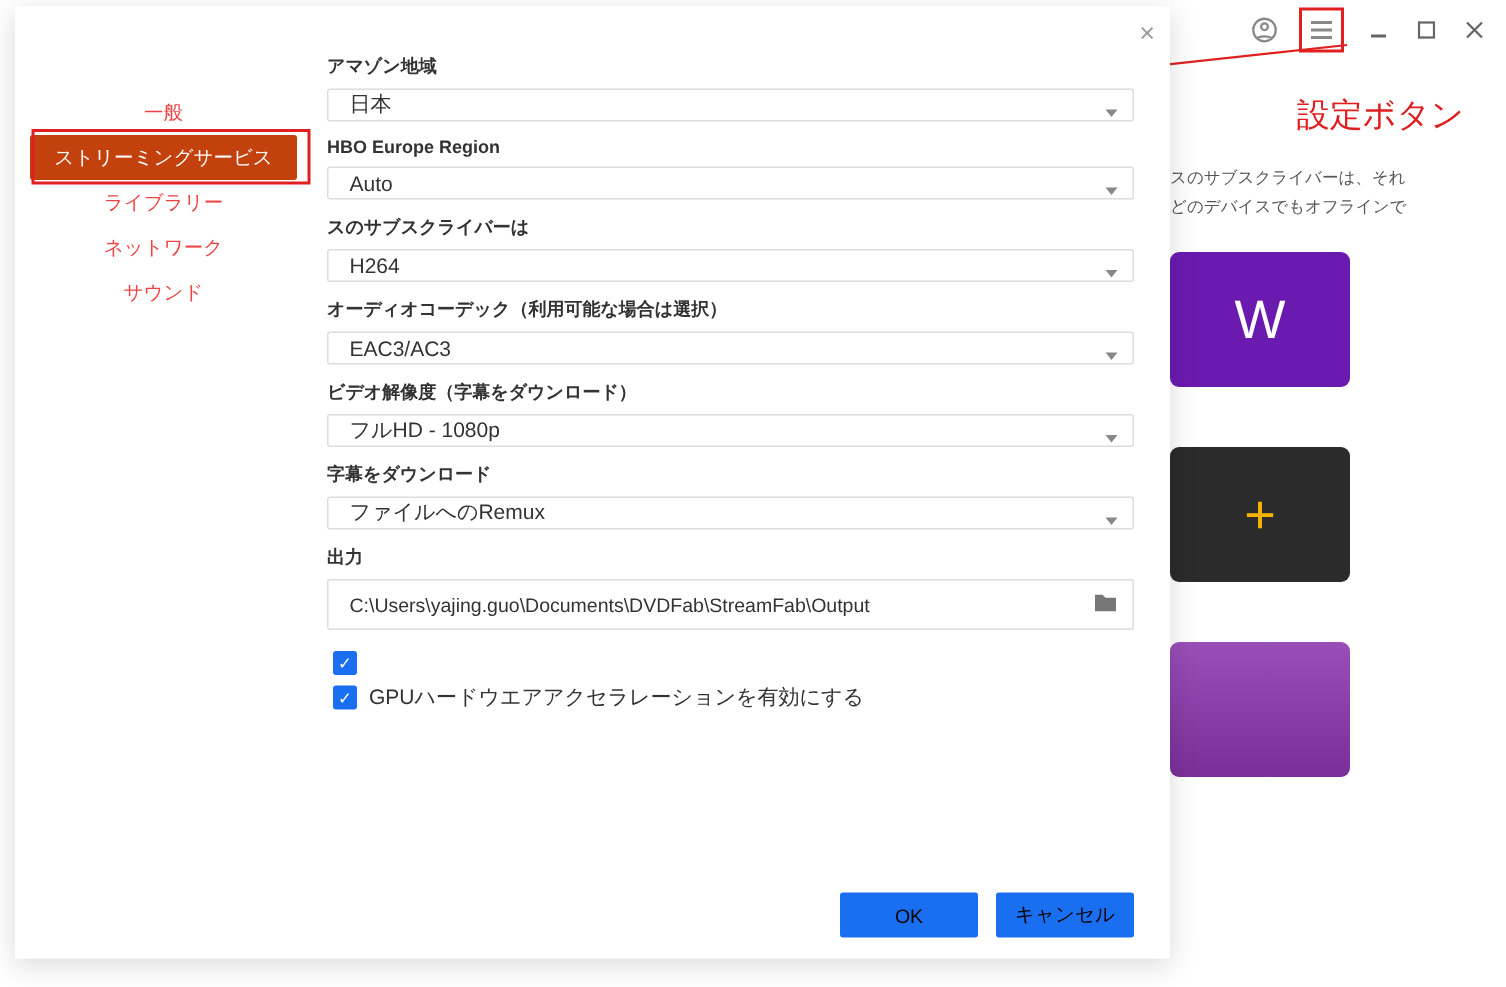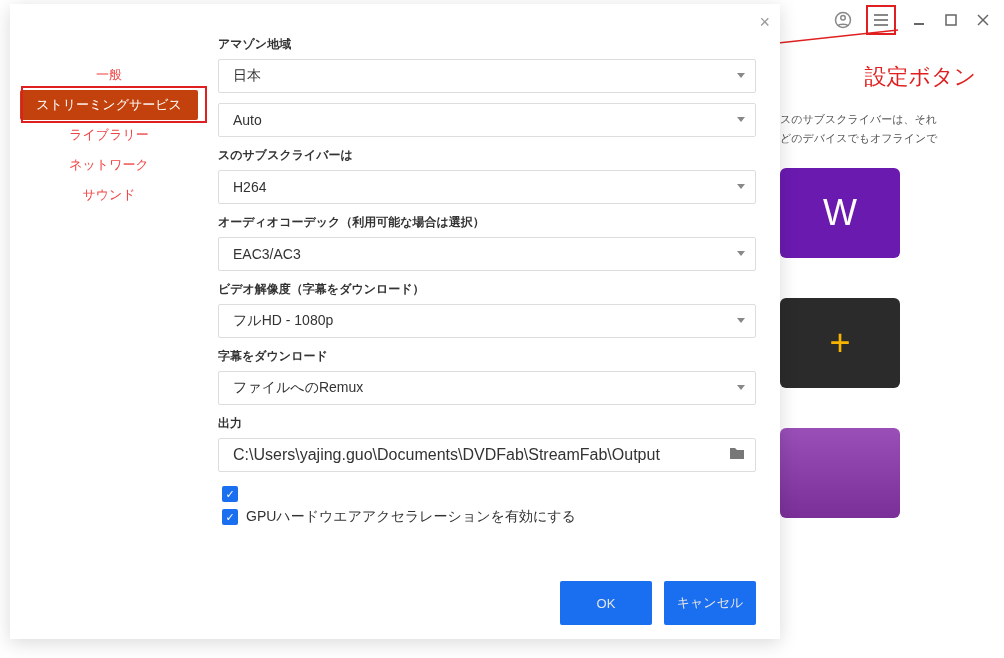--- a/index.html
+++ b/index.html
@@ -138,21 +138,21 @@
   }
   .fld-label {
     font-size: 12px;
     font-weight: bold;
     color: #333;
     margin-bottom: 6px;
     margin-top: 4px;
   }
   .fld-select {
     position: relative;
-    height: 34px;
+    height: 22px;
     border: 1px solid #ddd;
     border-radius: 2px;
     background: #fff;
     display: flex;
     align-items: center;
     padding: 0 30px 0 14px;
     font-size: 14px;
     color: #333;
     margin-bottom: 10px;
     cursor: pointer;
@@ -167,21 +167,21 @@
     border-top: 5px solid #888;
   }
   .fld-path {
     position: relative;
     height: 34px;
     border: 1px solid #ddd;
     border-radius: 2px;
     display: flex;
     align-items: center;
     padding: 0 34px 0 14px;
-    font-size: 16px;
+    font-size: 13px;
     color: #333;
     margin-bottom: 14px;
   }
   .fld-path .folder-icon {
     position: absolute;
     right: 10px; top: 50%;
     transform: translateY(-50%);
     color: #777;
     cursor: pointer;
   }
@@ -204,23 +204,23 @@
   }
 
   .dlg-footer {
     position: absolute;
     bottom: 14px; right: 24px;
     display: flex;
     gap: 12px;
   }
   .btn {
     min-width: 92px;
-    height: 44px;
+    height: 30px;
     background: #1a6ff1;
-    color: #e5e5e5;
+    color: #000000;
     font-size: 13px;
     border: none;
     border-radius: 2px;
     display:flex; align-items:center; justify-content:center;
     cursor:pointer;
   }
 </style>
 </head>
 <body>
 
@@ -301,20 +301,21 @@
   <div class="side-highlight"></div>
 
   <div class="dlg-body">
 
     <div class="fld-label">アマゾン地域</div>
     <div class="fld-select">
       <span>日本</span>
       <span class="caret"></span>
     </div>
 
+    <div class="fld-label">HBO Europe Region</div>
     <div class="fld-select">
       <span>Auto</span>
       <span class="caret"></span>
     </div>
 
     <div class="fld-label">スのサブスクライバーは</div>
     <div class="fld-select">
       <span>H264</span>
       <span class="caret"></span>
     </div>

